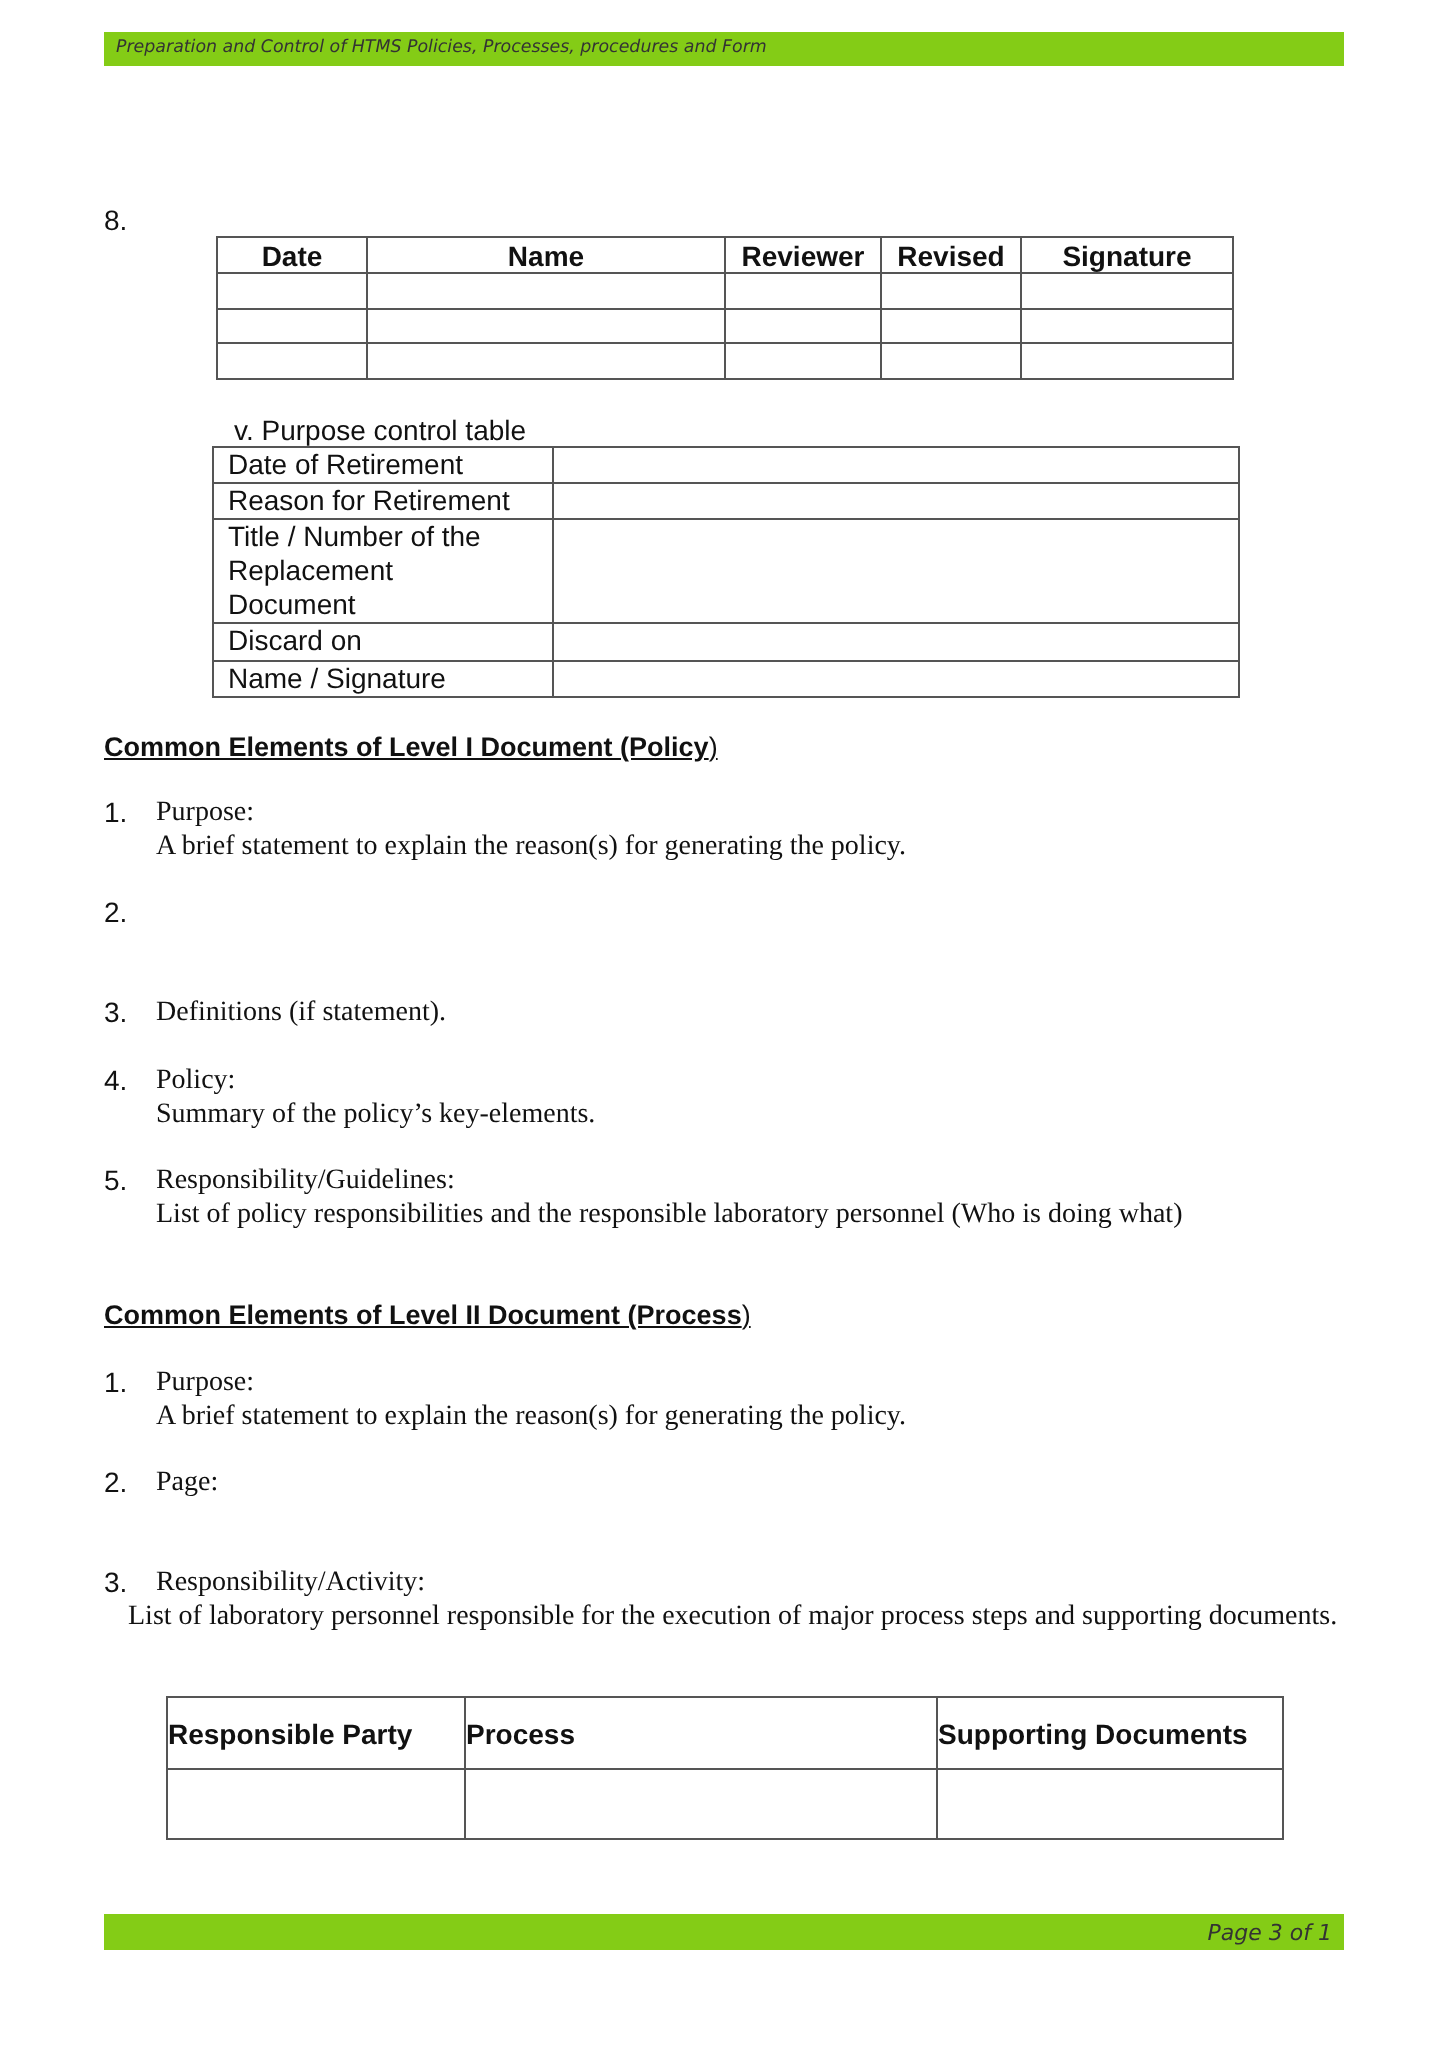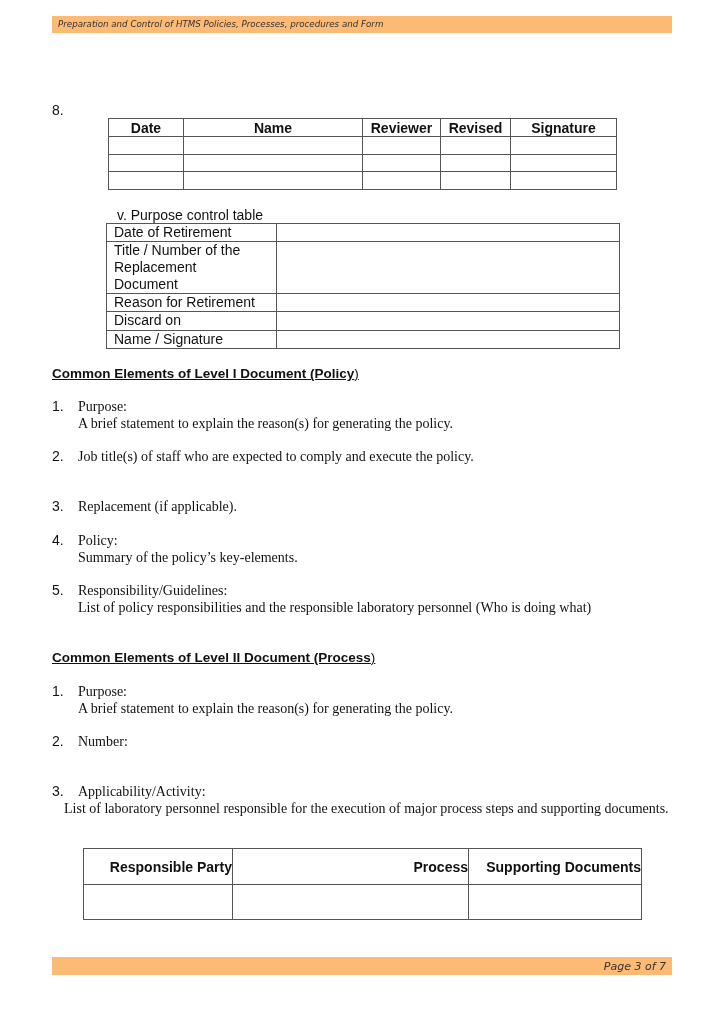--- a/index.html
+++ b/index.html
@@ -3,21 +3,21 @@
 <meta charset="utf-8">
 <style>
   html, body { margin: 0; padding: 0; background: #ffffff; }
   body {
     width: 724px; height: 1024px; position: relative; overflow: hidden;
     font-family: "Liberation Sans", sans-serif; color: #111;
     font-size: 14px;
   }
   .bar {
     position: absolute; left: 52px; width: 620px;
-    background: #fdba74; color: #333;
+    background: #84cc16; color: #333;
     font-family: "DejaVu Sans", sans-serif; font-style: italic;
     font-size: 9.5px;
     box-sizing: border-box;
   }
   .header-bar { top: 16px; height: 17px; line-height: 17px; padding-left: 6px; font-size: 8.7px; }
   .footer-bar { top: 957px; height: 18px; line-height: 19px; text-align: right; padding-right: 6px; font-size: 11px; }
 
   .abs { position: absolute; }
   .num8 { left: 52px; top: 102px; font-size: 14px; }
 
@@ -39,21 +39,21 @@
     left: 52px; font-weight: bold; text-decoration: underline; font-size: 13.5px;
   }
   .heading .np { font-weight: normal; }
 
   .item { left: 52px; font-size: 14px; line-height: 17px; width: 622px; }
   .item .n { position: absolute; left: 0; top: 0; }
   .item .t { margin-left: 26px; display: block; font-family: Liberation Serif, serif; }
   .item .justify { text-align: justify; text-align-last: left; margin-left: 12px; }
 
   .resp-table { left: 83px; top: 848px; width: 558px; }
-  .resp-table th { font-weight: bold; font-size: 14px; height: 36px; text-align: right; }
+  .resp-table th { font-weight: bold; font-size: 14px; height: 36px; text-align: left; }
   .resp-table td { height: 35px; }
 </style>
 </head>
 <body>
 
 <div class="bar header-bar">
   <span>Preparation and Control of HTMS Policies, Processes, procedures and Form</span>
 </div>
 
 <div class="abs num8">8.</div>
@@ -103,26 +103,26 @@
 <table class="ctrl-table">
   <colgroup>
       <col style="width:170px">
       <col style="width:343px">
     </colgroup>
   <tbody>
       <tr style="height:18px">
     <td>Date of Retirement</td>
     <td class="val"></td>
   </tr>
+  <tr style="height:18px">
+    <td>Reason for Retirement</td>
+    <td class="val"></td>
+  </tr>
   <tr style="height:52px">
     <td style="padding-right:30px">Title / Number of the Replacement Document</td>
-    <td class="val"></td>
-  </tr>
-  <tr style="height:18px">
-    <td>Reason for Retirement</td>
     <td class="val"></td>
   </tr>
   <tr style="height:19px">
     <td>Discard on</td>
     <td class="val"></td>
   </tr>
   <tr style="height:18px">
     <td>Name / Signature</td>
     <td class="val"></td>
   </tr>
@@ -134,26 +134,25 @@
 </div>
 
 <div class="abs item" style="top:398px">
   <span class="n">1.</span>
   <span class="t">Purpose:</span>
   <span class="t">A brief statement to explain the reason(s) for generating the policy.</span>
 </div>
 
 <div class="abs item" style="top:448px">
   <span class="n">2.</span>
-  <span class="t">Job title(s) of staff who are expected to comply and execute the policy.</span>
 </div>
 
 <div class="abs item" style="top:498px">
   <span class="n">3.</span>
-  <span class="t">Replacement (if applicable).</span>
+  <span class="t">Definitions (if statement).</span>
 </div>
 
 <div class="abs item" style="top:532px">
   <span class="n">4.</span>
   <span class="t">Policy:</span>
   <span class="t">Summary of the policy’s key-elements.</span>
 </div>
 
 <div class="abs item" style="top:582px; width:640px">
   <span class="n">5.</span>
@@ -166,26 +165,26 @@
 </div>
 
 <div class="abs item" style="top:683px">
   <span class="n">1.</span>
   <span class="t">Purpose:</span>
   <span class="t">A brief statement to explain the reason(s) for generating the policy.</span>
 </div>
 
 <div class="abs item" style="top:733px">
   <span class="n">2.</span>
-  <span class="t">Number:</span>
+  <span class="t">Page:</span>
 </div>
 
 <div class="abs item" style="top:783px; width:622px">
   <span class="n">3.</span>
-  <span class="t">Applicability/Activity:</span>
+  <span class="t">Responsibility/Activity:</span>
   <span class="t justify">List of laboratory personnel responsible for the execution of major process steps and supporting documents.</span>
 </div>
 
 <table class="resp-table">
   <colgroup>
       <col style="width:149px">
       <col style="width:236px">
       <col style="width:173px">
     </colgroup>
   <tbody>
@@ -196,14 +195,14 @@
   </tr>
   <tr>
     <td></td>
     <td></td>
     <td></td>
   </tr>
 </tbody>
   </table>
 
 <div class="bar footer-bar">
-  <span>Page 3 of 7</span>
+  <span>Page 3 of 1</span>
 </div>
 
 </body></html>

